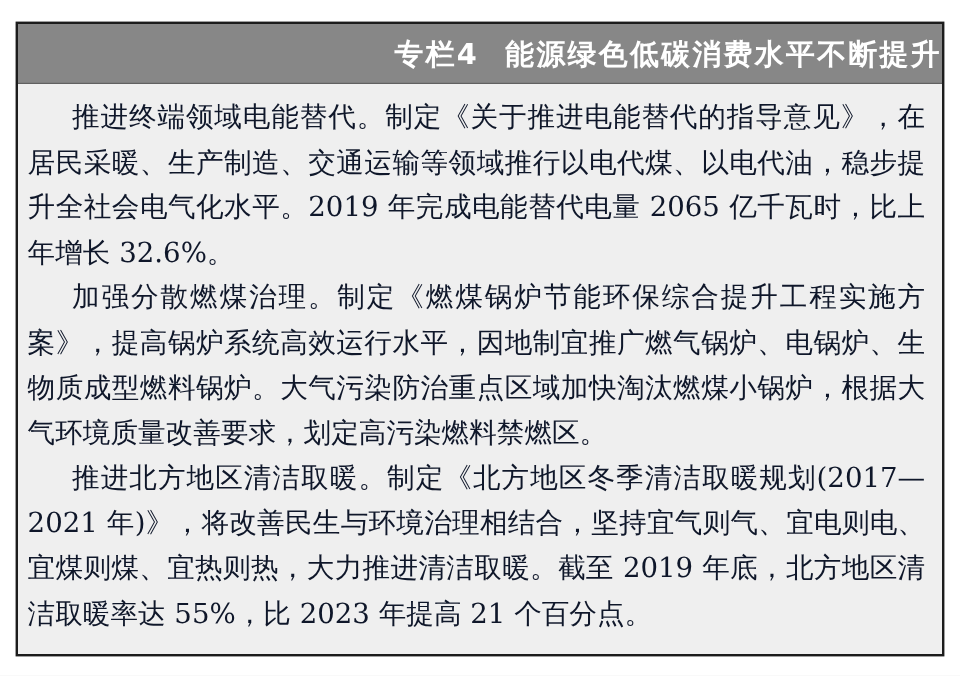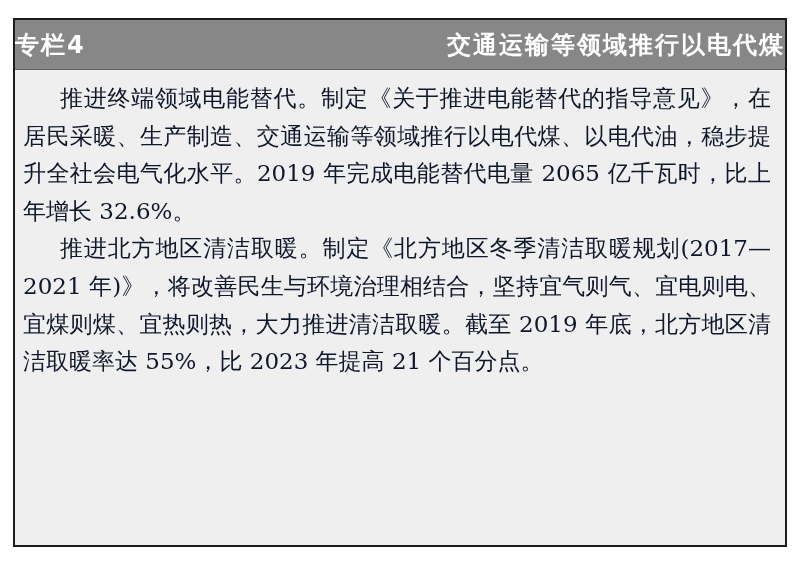--- a/index.html
+++ b/index.html
@@ -17,21 +17,21 @@
     height: 529px;
     border: 2px solid #1c1c1c;
     background: #efefef;
   }
   .panel-header {
     height: 50px;
     background: #878787;
     border-bottom: 1px solid #616161;
     display: flex;
     align-items: center;
-    justify-content: space-between;
+    justify-content: flex-end;
     color: #ffffff;
     font-family: "DejaVu Sans", "Liberation Sans", sans-serif;
     font-weight: bold;
     font-size: 24px;
     letter-spacing: 2px;
   }
   .panel-header .gap { display: inline-block; width: 0.9em; }
   .panel-body {
     padding: 10px 14px 0 8px;
     font-size: 23px;
@@ -44,19 +44,20 @@
     margin: 0;
   }
 </style>
 </head>
 <body>
 
 <section class="panel">
   <header class="panel-header">
     <span>专栏4</span>
     <span class="gap"></span>
-    <span>交通运输等领域推行以电代煤</span>
+    <span>能源绿色低碳消费水平不断提升</span>
   </header>
   <div class="panel-body">
     <p>推进终端领域电能替代。制定《关于推进电能替代的指导意见》，在居民采暖、生产制造、交通运输等领域推行以电代煤、以电代油，稳步提升全社会电气化水平。2019 年完成电能替代电量 2065 亿千瓦时，比上年增长 32.6%。</p>
+    <p>加强分散燃煤治理。制定《燃煤锅炉节能环保综合提升工程实施方案》，提高锅炉系统高效运行水平，因地制宜推广燃气锅炉、电锅炉、生物质成型燃料锅炉。大气污染防治重点区域加快淘汰燃煤小锅炉，根据大气环境质量改善要求，划定高污染燃料禁燃区。</p>
     <p>推进北方地区清洁取暖。制定《北方地区冬季清洁取暖规划(2017—2021 年)》，将改善民生与环境治理相结合，坚持宜气则气、宜电则电、宜煤则煤、宜热则热，大力推进清洁取暖。截至 2019 年底，北方地区清洁取暖率达 55%，比 2023 年提高 21 个百分点。</p>
   </div>
 </section>
 
 </body></html>

